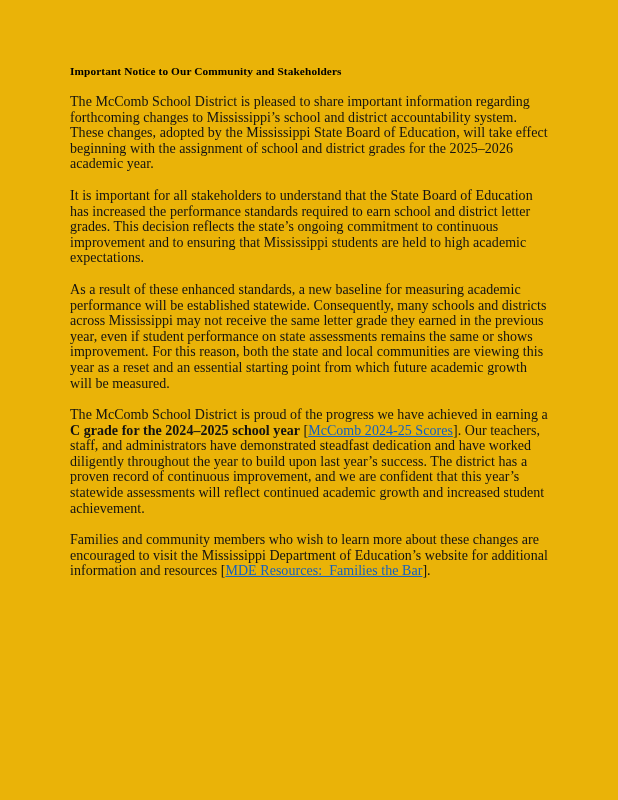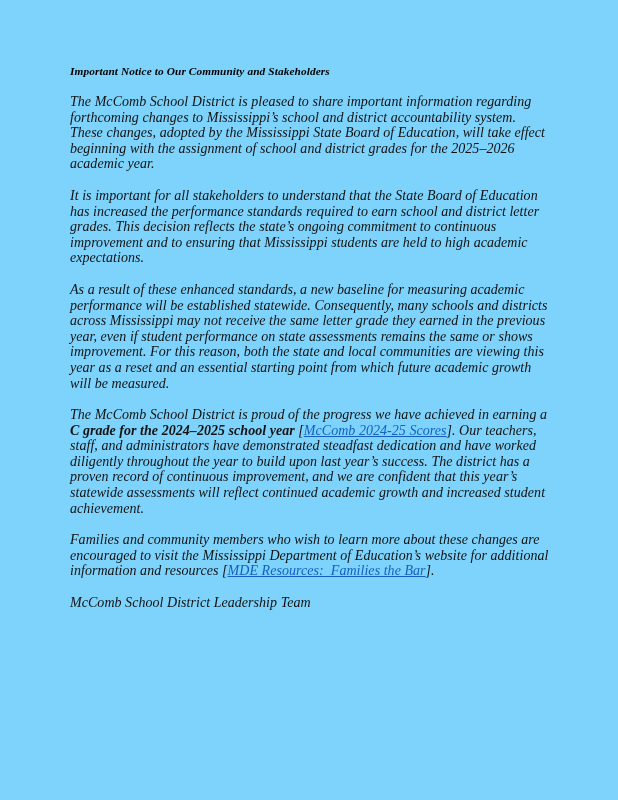--- a/index.html
+++ b/index.html
@@ -11,23 +11,22 @@
     height: 800px;
     background: #ffffff;
     font-family: "Liberation Serif", "DejaVu Serif", serif;
     color: #000000;
     overflow: hidden;
   }
   .page {
     position: relative;
     width: 618px;
     height: 800px;
-    background: #7dd3fc;
+    background: #eab308;
     box-sizing: border-box;
-    font-style: italic;
   }
   .content {
     position: absolute;
     left: 70px;
     top: 64px;
     width: 480px;
   }
   .doc-heading {
     font-size: 11.3px;
     font-weight: bold;
@@ -81,18 +80,15 @@
     </p>
 
     <p class="para">
       <span>The McComb School District is proud of the progress we have achieved in earning a </span><span class="b">C grade for the 2024–2025 school year</span><span> [</span><a class="doclink" href="#">McComb 2024-25 Scores</a><span>]. </span><span>Our teachers, staff, and administrators have demonstrated steadfast dedication and have worked diligently throughout the year to build upon last year’s success. The district has a proven record of continuous improvement, and we are confident that this year’s statewide assessments will reflect continued academic growth and increased student achievement.</span>
     </p>
 
     <p class="para">
       <span>Families and community members who wish to learn more about these changes are encouraged to visit the Mississippi Department of Education’s website for additional information and resources [</span><a class="doclink nowrap-space" href="#">MDE Resources:  Families the Bar</a><span>].</span>
     </p>
 
-    <p class="para signature">
-      <span>McComb School District Leadership Team</span>
-    </p>
 
   </div>
 </div>
 
 </body></html>

